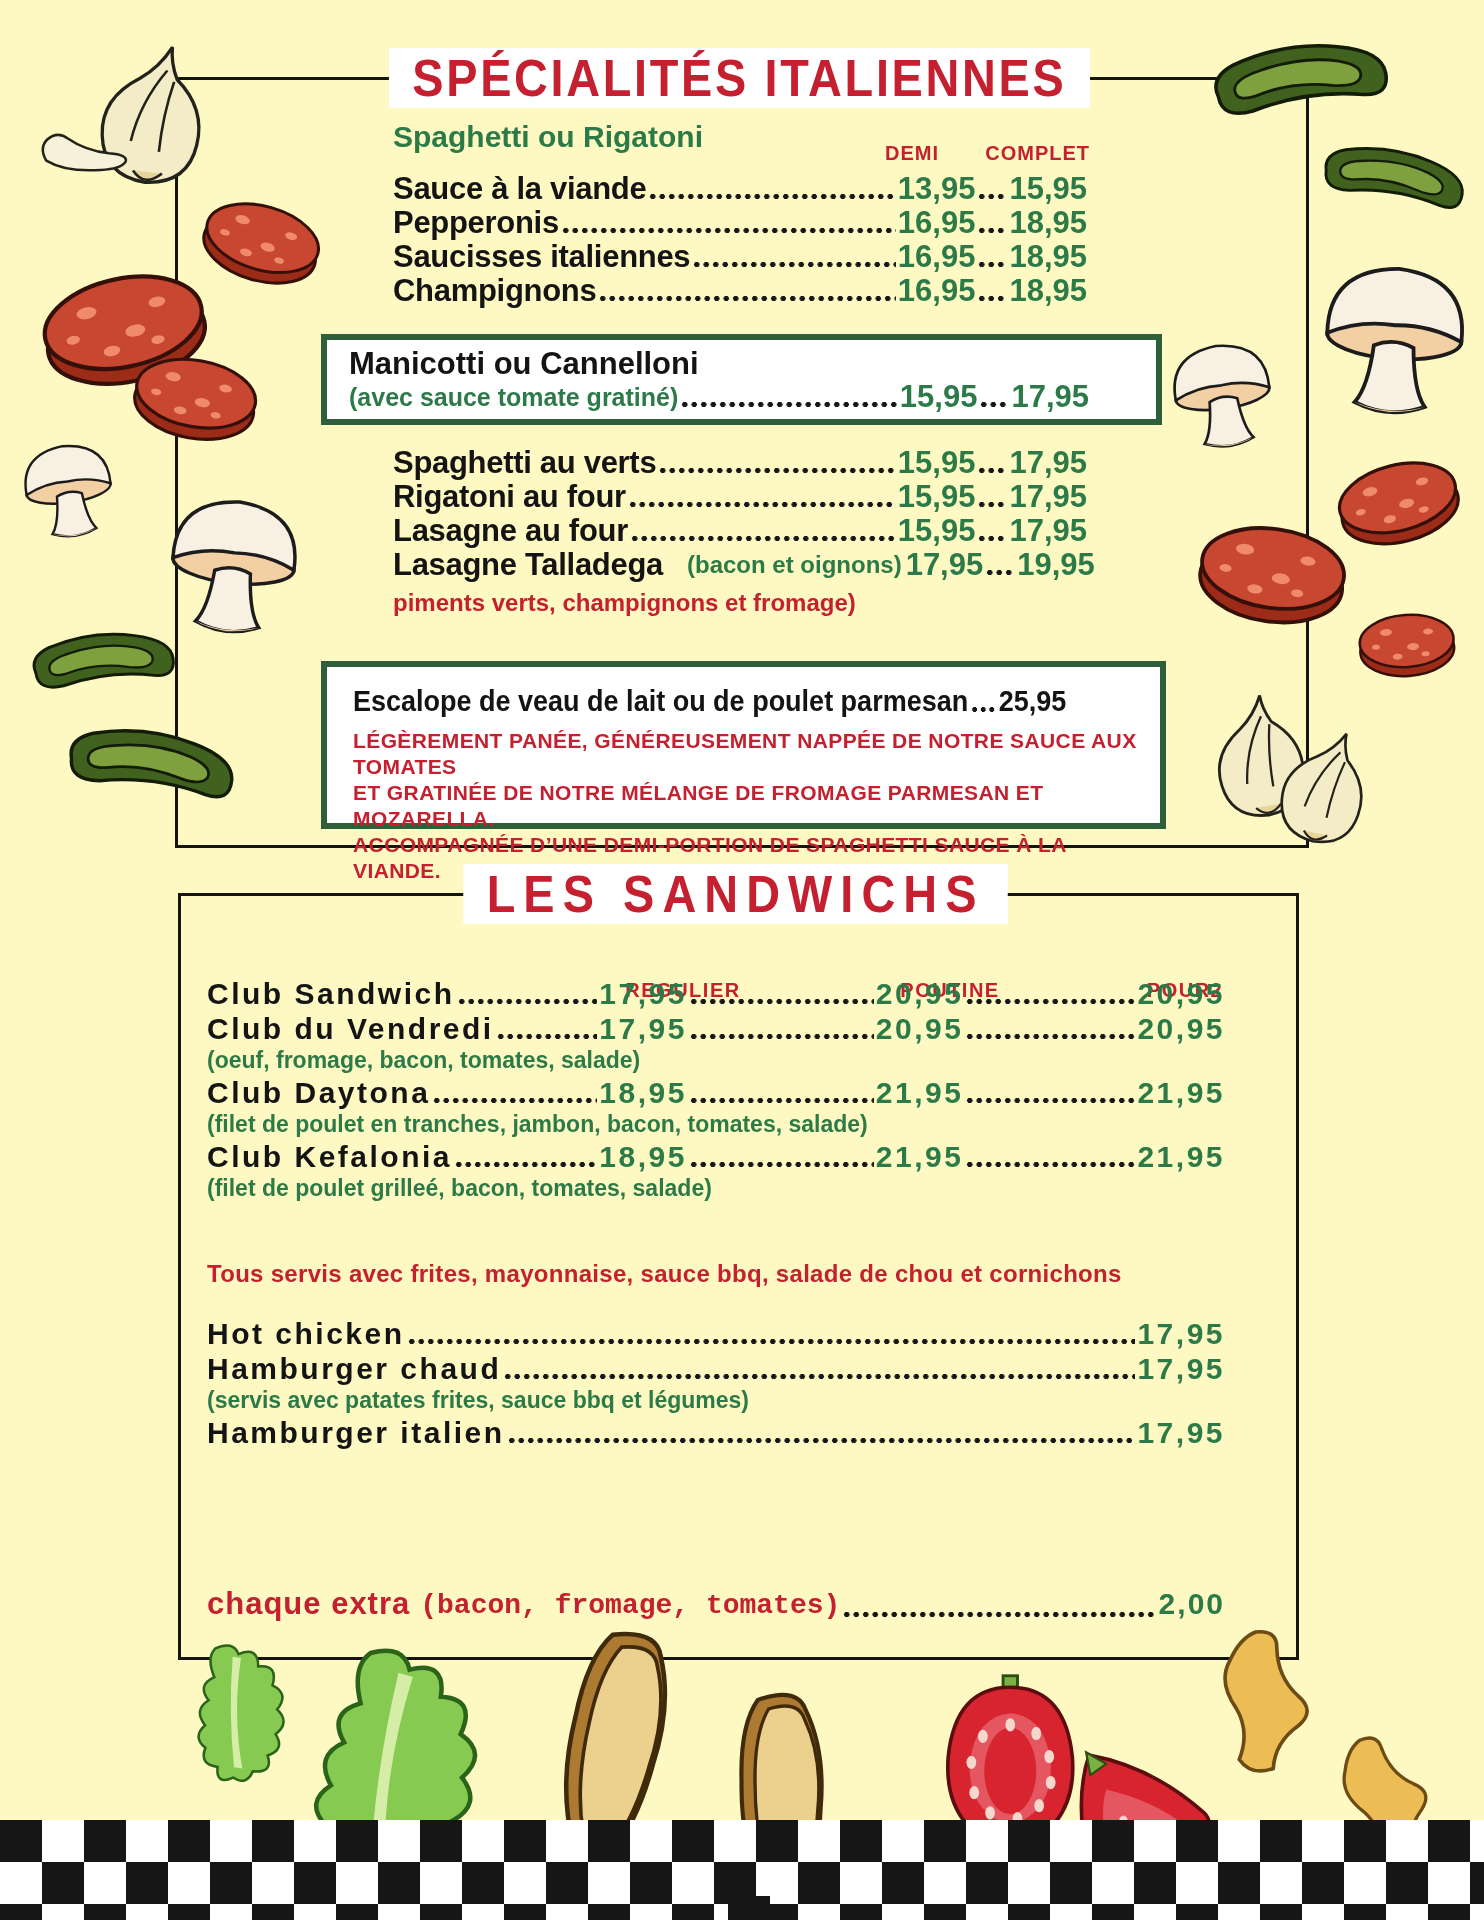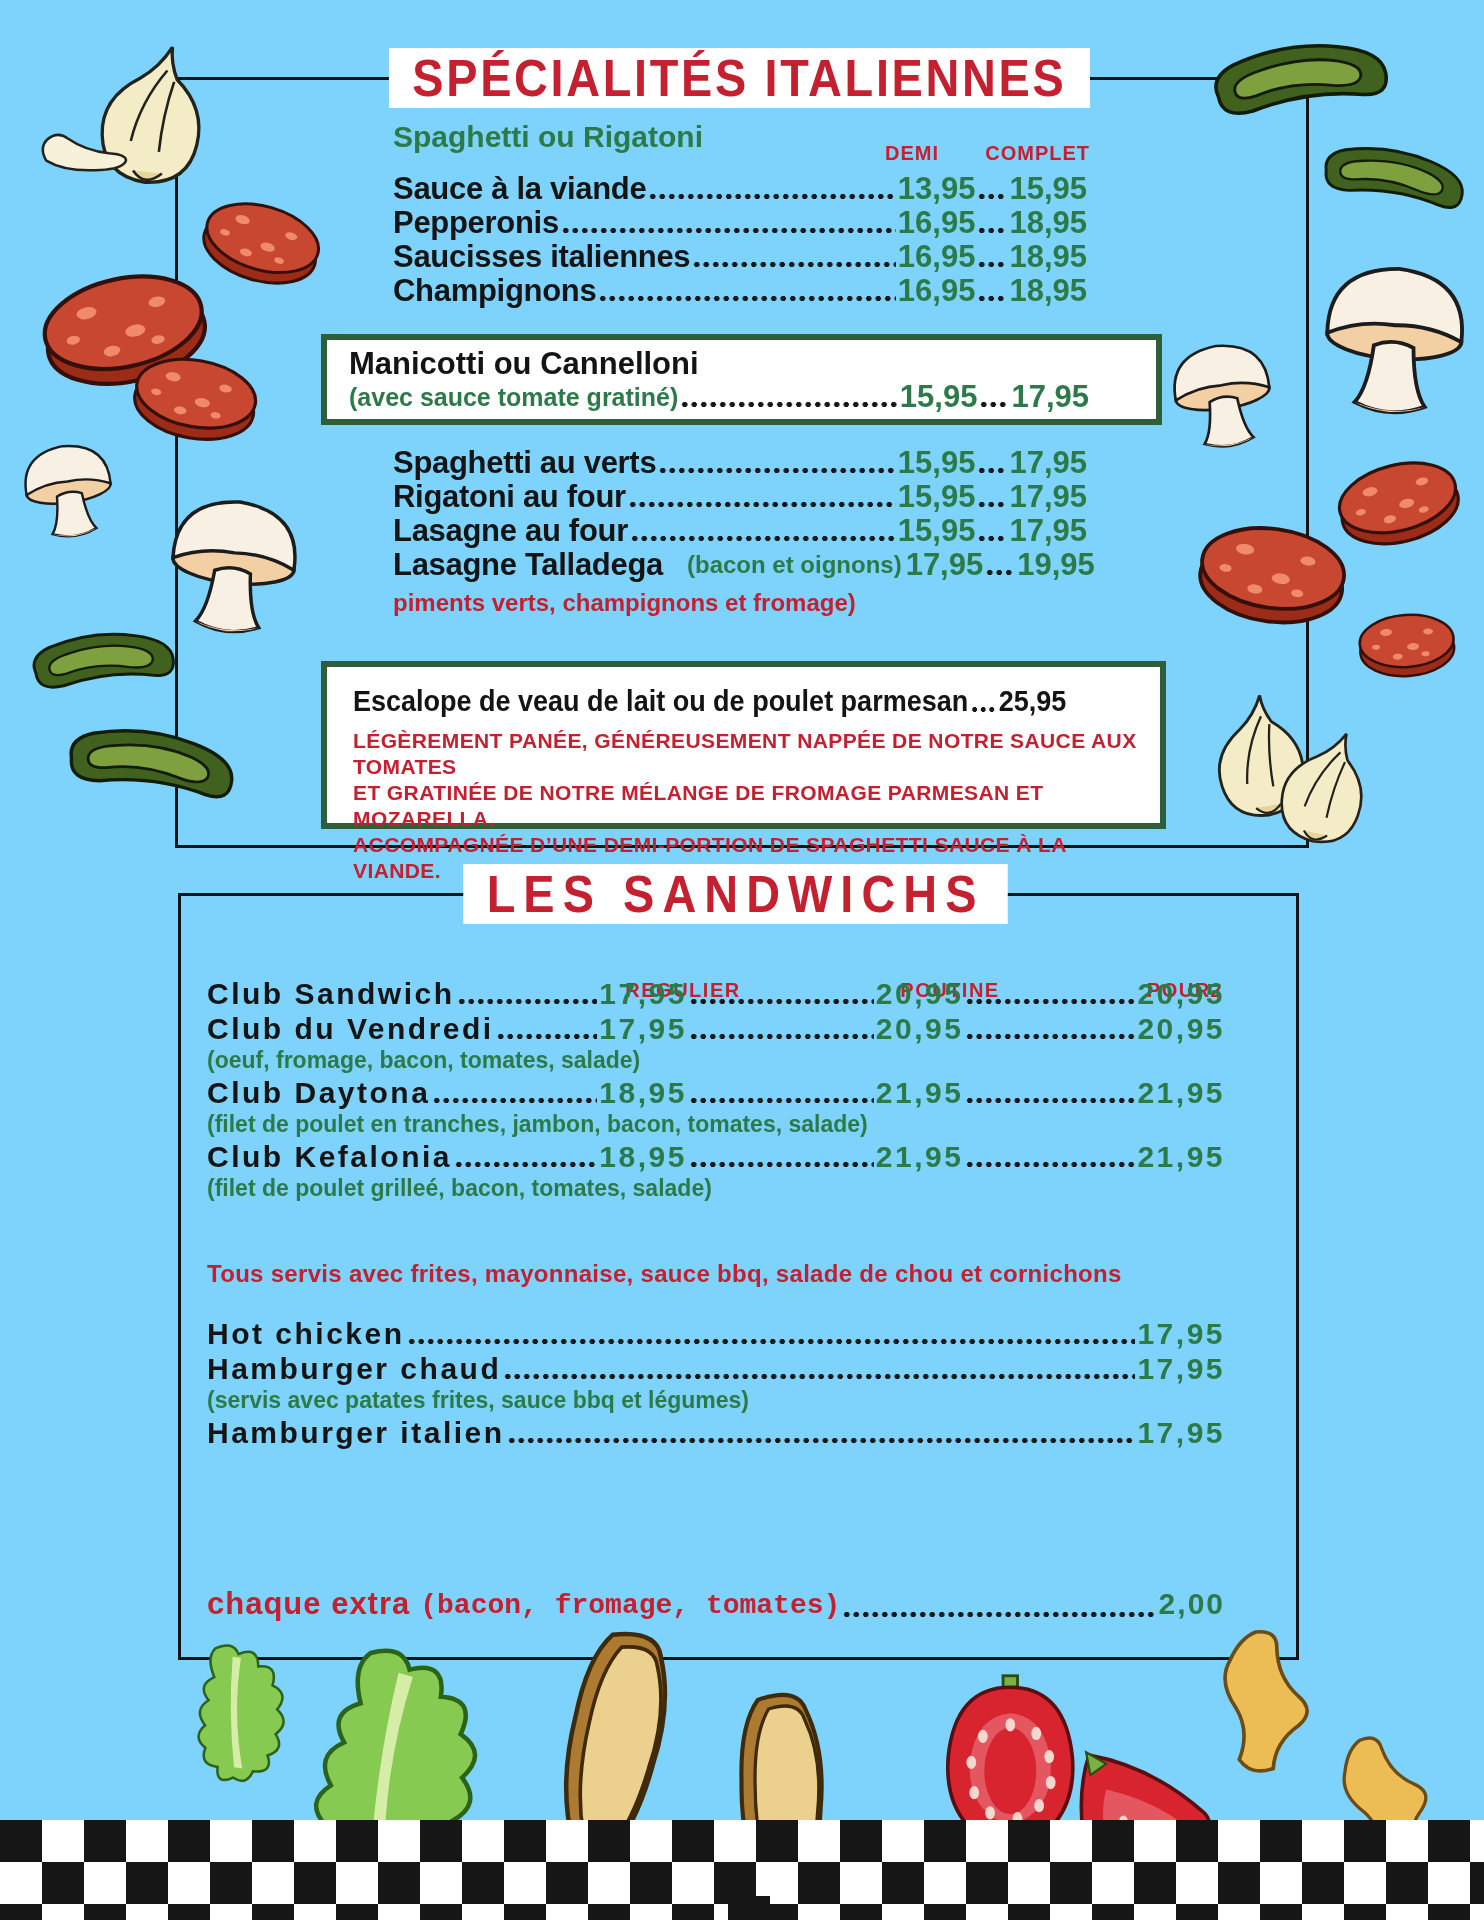--- a/index.html
+++ b/index.html
@@ -1,16 +1,16 @@
 <!DOCTYPE html>
 <html style="--red: #c4202f; --green: #2b7a48; --boxgreen: #2e5f3a; --ink: #141414;"><head>
 <meta charset="utf-8">
 <style>
   html,body{margin:0;padding:0;background:#fff;}
-  .page{position:relative;width:1484px;height:1920px;background:#7dd3fc;overflow:hidden;
+  .page{position:relative;width:1484px;height:1920px;background:#fef9c3;overflow:hidden;
         font-family:"Liberation Sans",sans-serif;font-weight:bold;color:var(--ink,#141414);}
 
   .menu-box{position:absolute;border:3px solid var(--ink,#141414);background:transparent;}
   #box-italian{left:175px;top:77px;width:1128px;height:765px;}
   #box-sandwich{left:178px;top:893px;width:1115px;height:761px;}
 
   .box-title{position:absolute;display:flex;justify-content:center;}
   #title-italian{left:175px;top:48px;width:1128px;}
   #title-sandwich{left:178px;top:864px;width:1115px;}
   .box-title span{background:#fff;padding:0 26px;font-size:52px;line-height:60px;

